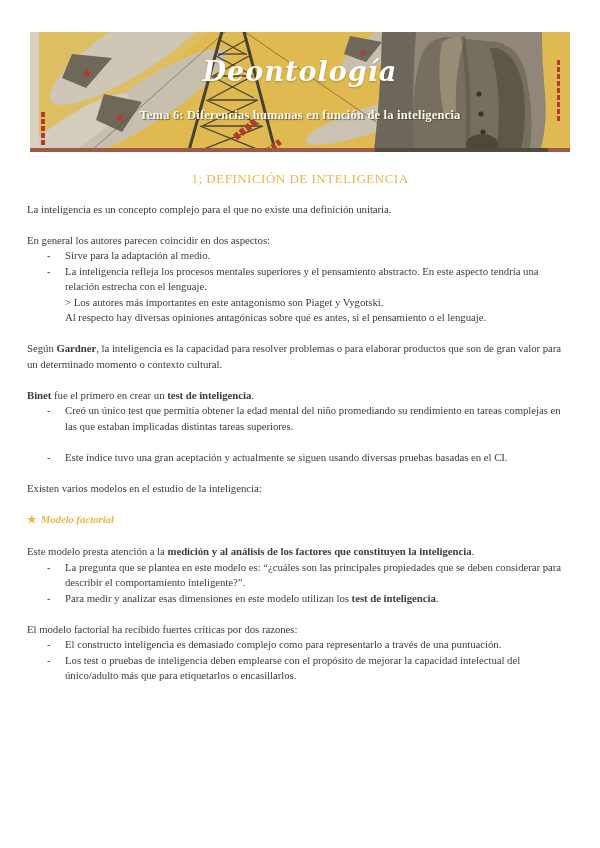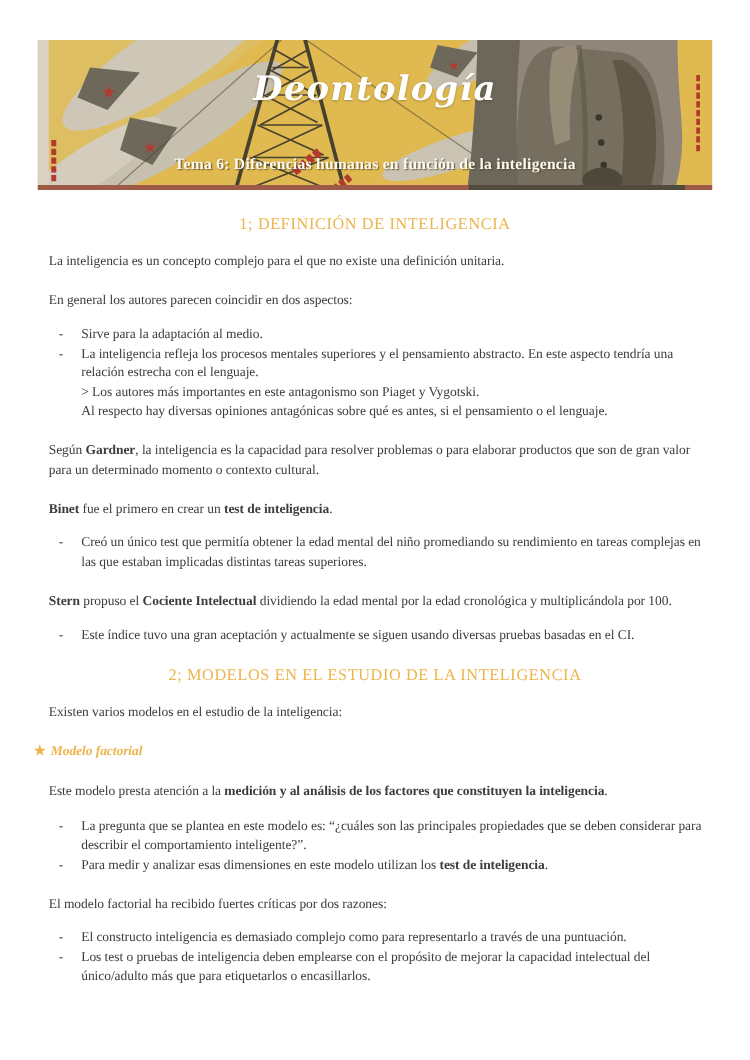--- a/index.html
+++ b/index.html
@@ -37,21 +37,20 @@
     text-shadow: 0 1px 2px rgba(70,55,20,0.35);
   }
   .banner-subtitle {
     position: absolute; top: 76px; left: 0; right: 0;
     text-align: center;
     color: #fbfaf4;
     font-weight: 700;
     font-size: 12.5px;
     letter-spacing: 0.2px;
     text-shadow: 1px 1px 1px rgba(80,60,25,0.75);
-    margin-top: 16px;
   }
 
   
   .content {
     padding: 0 27px;
     font-size: 10.8px;
     letter-spacing: -0.05px;
     line-height: 15.5px;
     color: var(--body-text, #3d3d3d);
   }
@@ -65,21 +64,21 @@
   }
   .section + .section { margin-top: 8px; }
   .block { margin: 0 0 15.5px 0; }
   .block.star-block {
     margin-bottom: 17px;
     color: var(--accent, #ecb44a);
     font-weight: 700;
     font-style: italic;
   }
   .star-icon { font-style: normal; margin-right: 4px; }
-  .para { margin: 12px; }
+  .para { margin: 0; }
   strong { font-weight: 700; }
   .bullets { margin: 0; }
   .bullet-item { position: relative; padding-left: 38px; }
   .bullet-marker { position: absolute; left: 20px; top: 0; }
 </style>
 </head>
 <body>
 
 <div class="page">
 
@@ -205,28 +204,26 @@
         <div class="block">
           <div class="para"><span>Según </span><strong>Gardner</strong><span>, la inteligencia es la capacidad para resolver problemas o para elaborar productos que son de gran valor para un determinado momento o contexto cultural.</span></div>
         </div>
         <div class="block">
           <div class="para"><strong>Binet</strong><span> fue el primero en crear un </span><strong>test de inteligencia</strong><span>.</span></div>
           <div class="bullets">
             <div class="bullet-item"><span class="bullet-marker">-</span><span class="bullet-text"><span>Creó un único test que permitía obtener la edad mental del niño promediando su rendimiento en tareas complejas en las que estaban implicadas distintas tareas superiores.</span></span></div>
           </div>
         </div>
         <div class="block">
-          <div class="para"><strong>Stern</strong><span> propuso el </span><strong>Cociente Intelectual</strong><span> dividiendo la edad mental por la edad cronológica y multiplicándola por 100.</span></div>
           <div class="bullets">
             <div class="bullet-item"><span class="bullet-marker">-</span><span class="bullet-text"><span>Este índice tuvo una gran aceptación y actualmente se siguen usando diversas pruebas basadas en el CI.</span></span></div>
           </div>
         </div>
       </section>
       <section class="section">
-        <h2 class="section-heading">2; MODELOS EN EL ESTUDIO DE LA INTELIGENCIA</h2>
         <div class="block">
           <div class="para"><span>Existen varios modelos en el estudio de la inteligencia:</span></div>
         </div>
         <div class="block star-block"><span class="star-icon">★</span><span class="star-label">Modelo factorial</span></div>
         <div class="block">
           <div class="para"><span>Este modelo presta atención a la </span><strong>medición y al análisis de los factores que constituyen la inteligencia</strong><span>.</span></div>
           <div class="bullets">
             <div class="bullet-item"><span class="bullet-marker">-</span><span class="bullet-text"><span>La pregunta que se plantea en este modelo es: “¿cuáles son las principales propiedades que se deben considerar para describir el comportamiento inteligente?”.</span></span></div>
             <div class="bullet-item"><span class="bullet-marker">-</span><span class="bullet-text"><span>Para medir y analizar esas dimensiones en este modelo utilizan los </span><strong>test de inteligencia</strong><span>.</span></span></div>
           </div>

